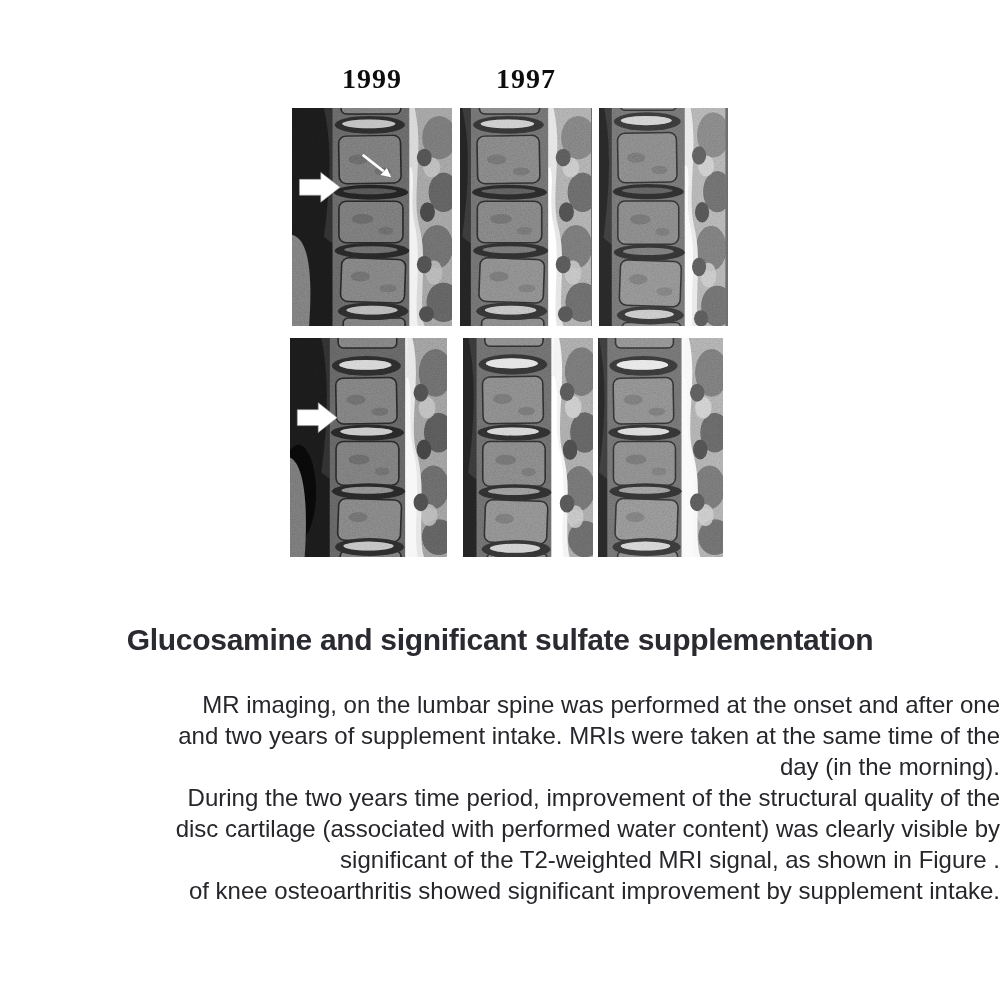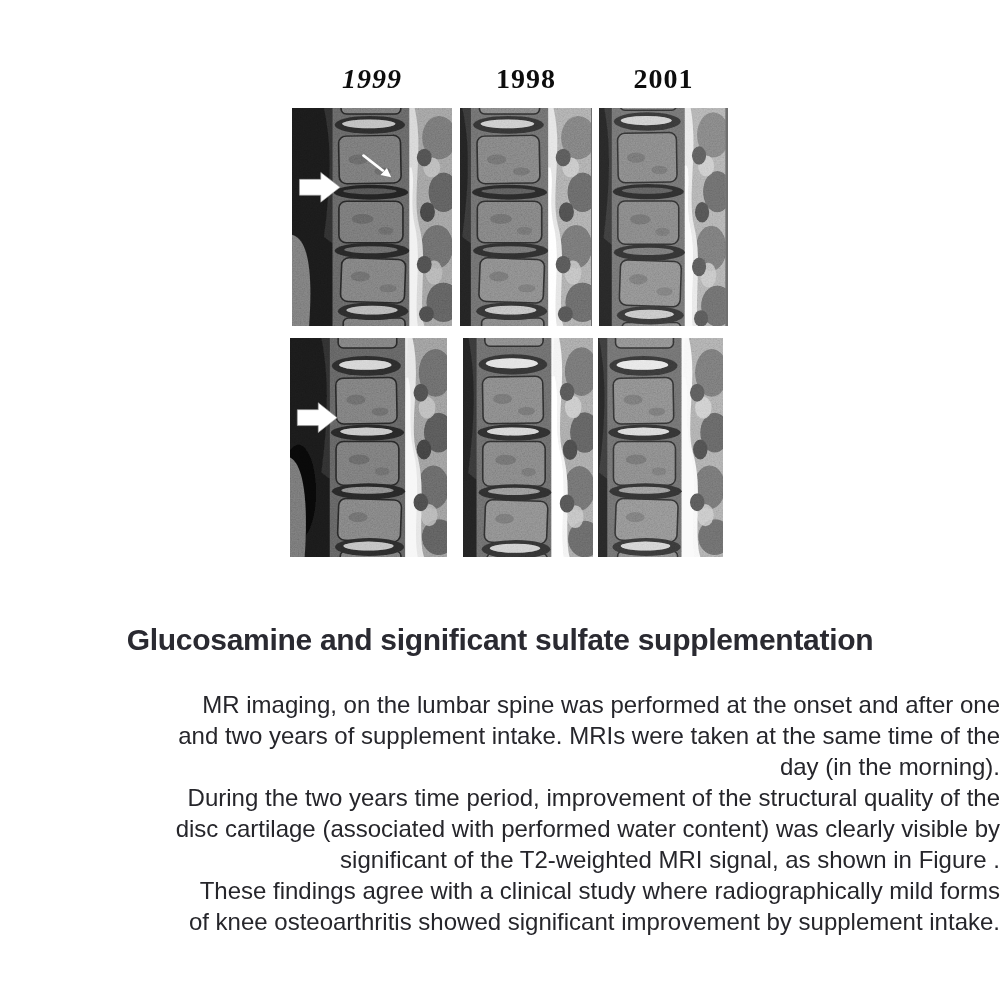--- a/index.html
+++ b/index.html
@@ -3,21 +3,21 @@
 <meta charset="utf-8">
 <style>
   html,body{margin:0;padding:0;background:#ffffff;width:1000px;height:1000px;overflow:hidden;}
   body{font-family:"Liberation Sans","DejaVu Sans",sans-serif;color:#26262b;}
 
   
   .figure-wrap{width:436px;margin:63px auto 0;transform:translateX(10px);}
   .year-row{display:flex;margin-bottom:13px;font-family:"Liberation Serif","DejaVu Serif",serif;
             font-weight:bold;font-size:28px;color:#0d0d0d;letter-spacing:1px;}
   .yl{text-align:center;line-height:32px;}
-  .yl1{width:160px;font-style:italic;} .yl2{width:132px;margin-left:8px;} .yl3{width:129px;margin-left:7px;}
+  .yl1{width:160px;} .yl2{width:132px;margin-left:8px;} .yl3{width:129px;margin-left:7px;}
 
   .mri-row{display:flex;}
   .row2{margin-top:12px;}
   .pnl{position:relative;overflow:hidden;background:#6f6f6f;}
   .row1 .pnl{height:218px;} .row2 .pnl{height:219px;}
   .r1p1{width:160px;} .r1p2{width:132px;margin-left:8px;} .r1p3{width:129px;margin-left:7px;}
   .r2p1{width:157px;margin-left:-2px;} .r2p2{width:130px;margin-left:16px;} .r2p3{width:125px;margin-left:5px;}
   .pnl svg{display:block;width:100%;height:100%;}
   .y1999{filter:brightness(.97) contrast(1.06);}
   .y2000{filter:brightness(1.05);}
@@ -129,22 +129,21 @@
       <rect width="150" height="220" filter="url(#grainF)" style="mix-blend-mode:overlay" opacity=".55"></rect>
     </symbol>
   </defs>
 </svg>
 
 <div>
 
   <div class="figure-wrap">
     <div class="year-row">
       <div class="yl yl1">1999</div>
-      <div class="yl yl2">1998</div>
-      <div class="yl yl3">2001</div>
+      <div class="yl yl2">1997</div>
     </div>
 
     <div class="mri-row row1">
       <div class="pnl r1p1">
         <svg viewBox="0 0 150 220" preserveAspectRatio="none" class="y1999">
           <use href="#spine-a" xlink:href="#spine-a"></use>
           <g>
             <polygon points="7,72 27,72 27,65 45,80 27,95 27,88 7,88" fill="#ffffff" stroke="#a8a8a8" stroke-width="0.6"></polygon>
           </g>
           <g>
@@ -196,18 +195,17 @@
       <div class="tline">MR imaging, on the lumbar spine was performed at the onset and after one</div>
       <div class="tline">and two years of supplement intake. MRIs were taken at the same time of the</div>
       <div class="tline">day (in the morning).</div>
     </div>
     <div class="para">
       <div class="tline">During the two years time period, improvement of the structural quality of the</div>
       <div class="tline">disc cartilage (associated with performed water content) was clearly visible by</div>
       <div class="tline">significant of the T2-weighted MRI signal, as shown in Figure .</div>
     </div>
     <div class="para">
-      <div class="tline">These findings agree with a clinical study where radiographically mild forms</div>
       <div class="tline">of knee osteoarthritis showed significant improvement by supplement intake.</div>
     </div>
   </div>
 
 </div>
 
 </body></html>

